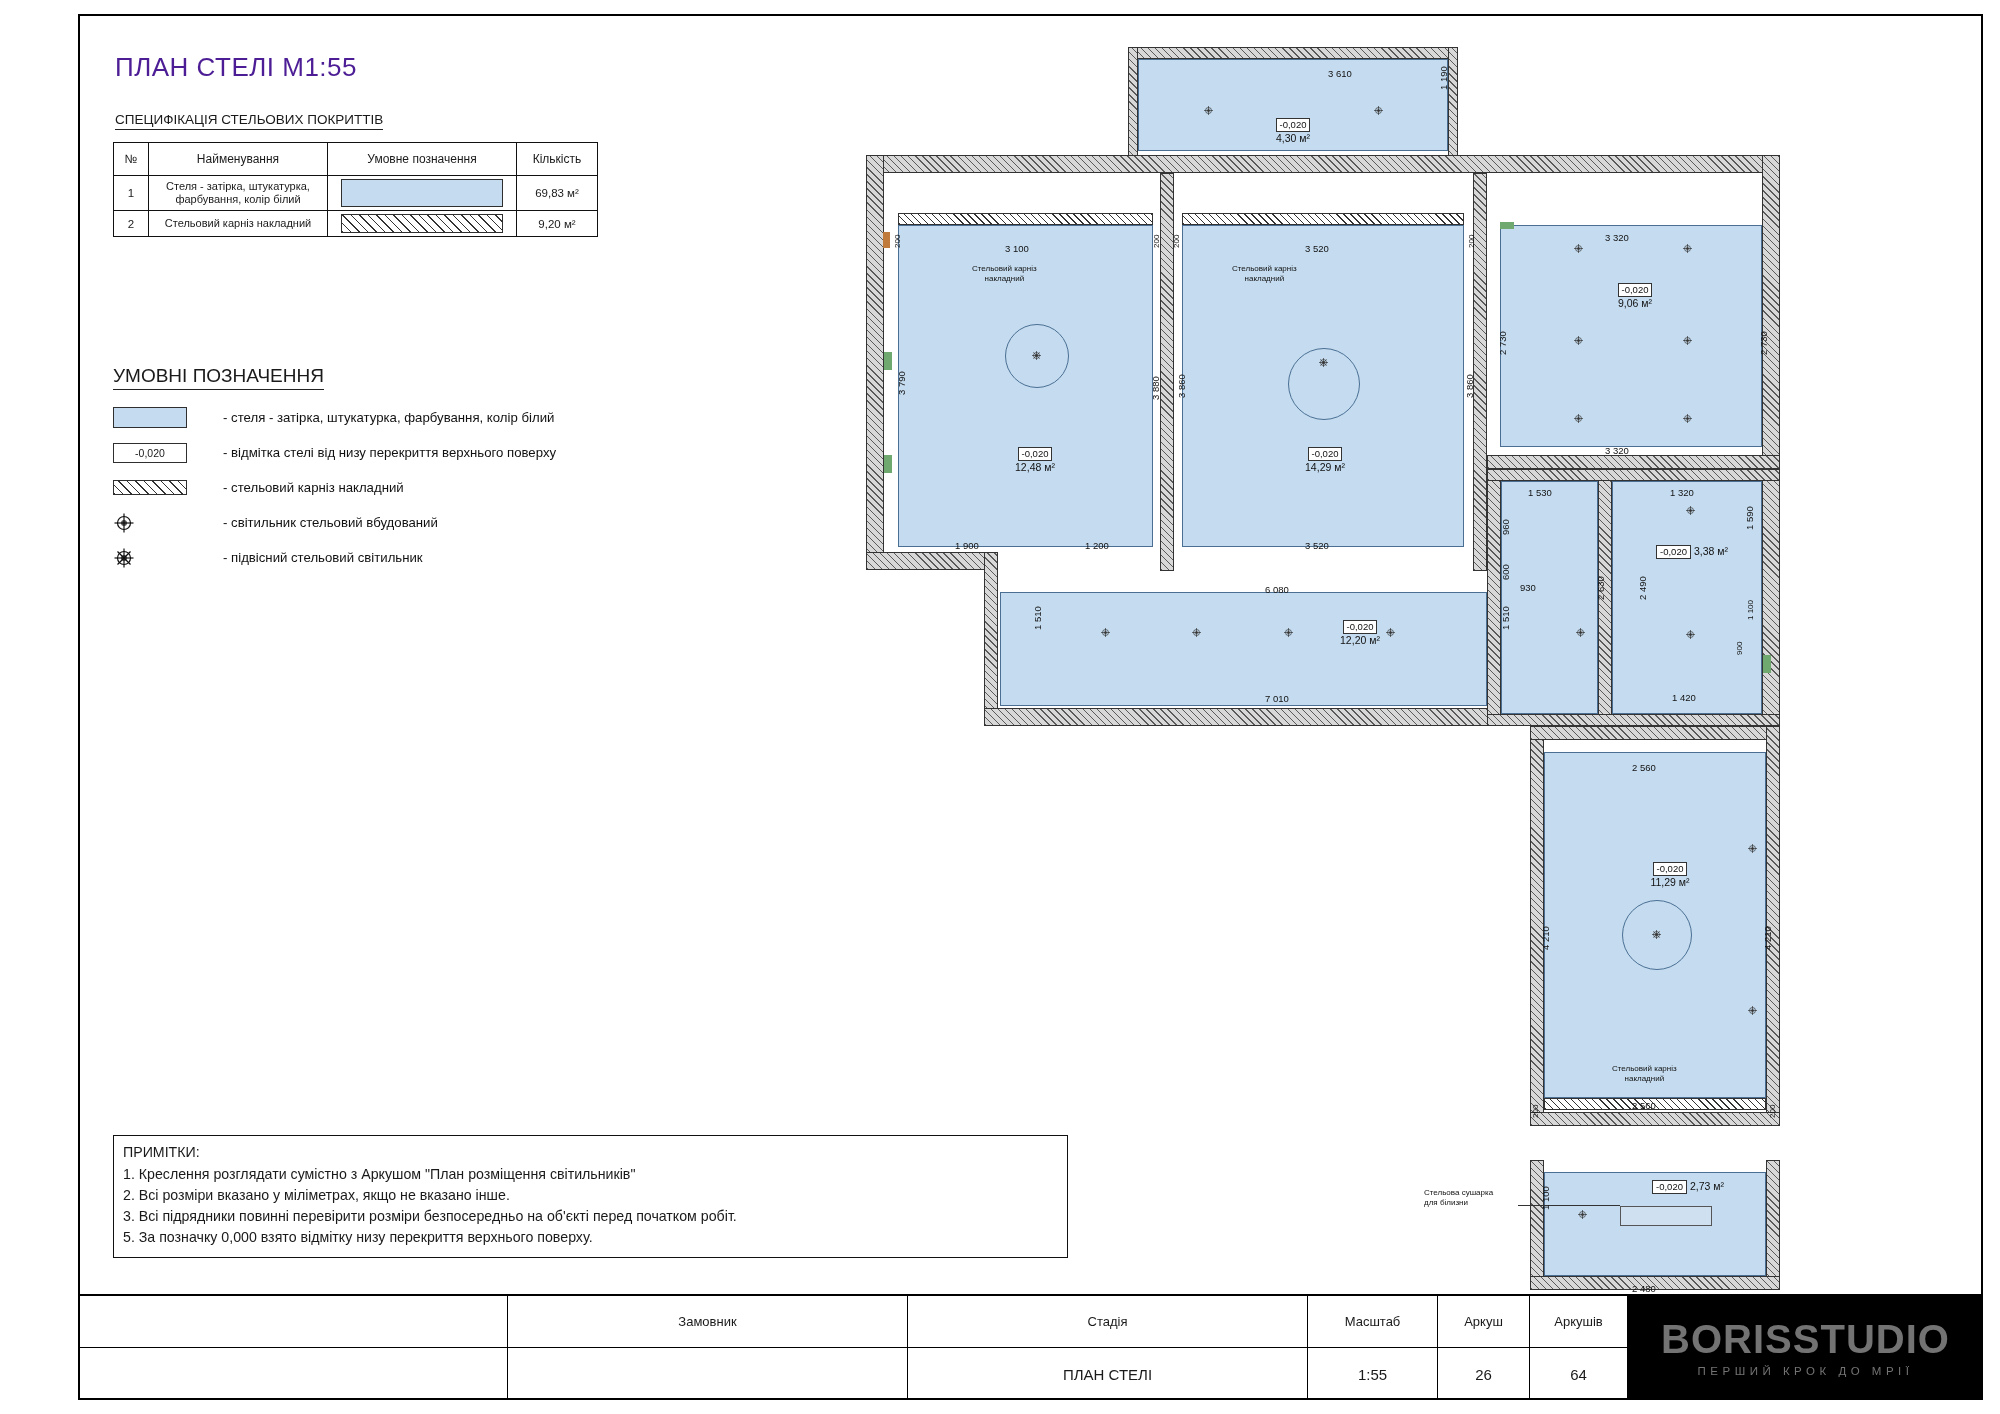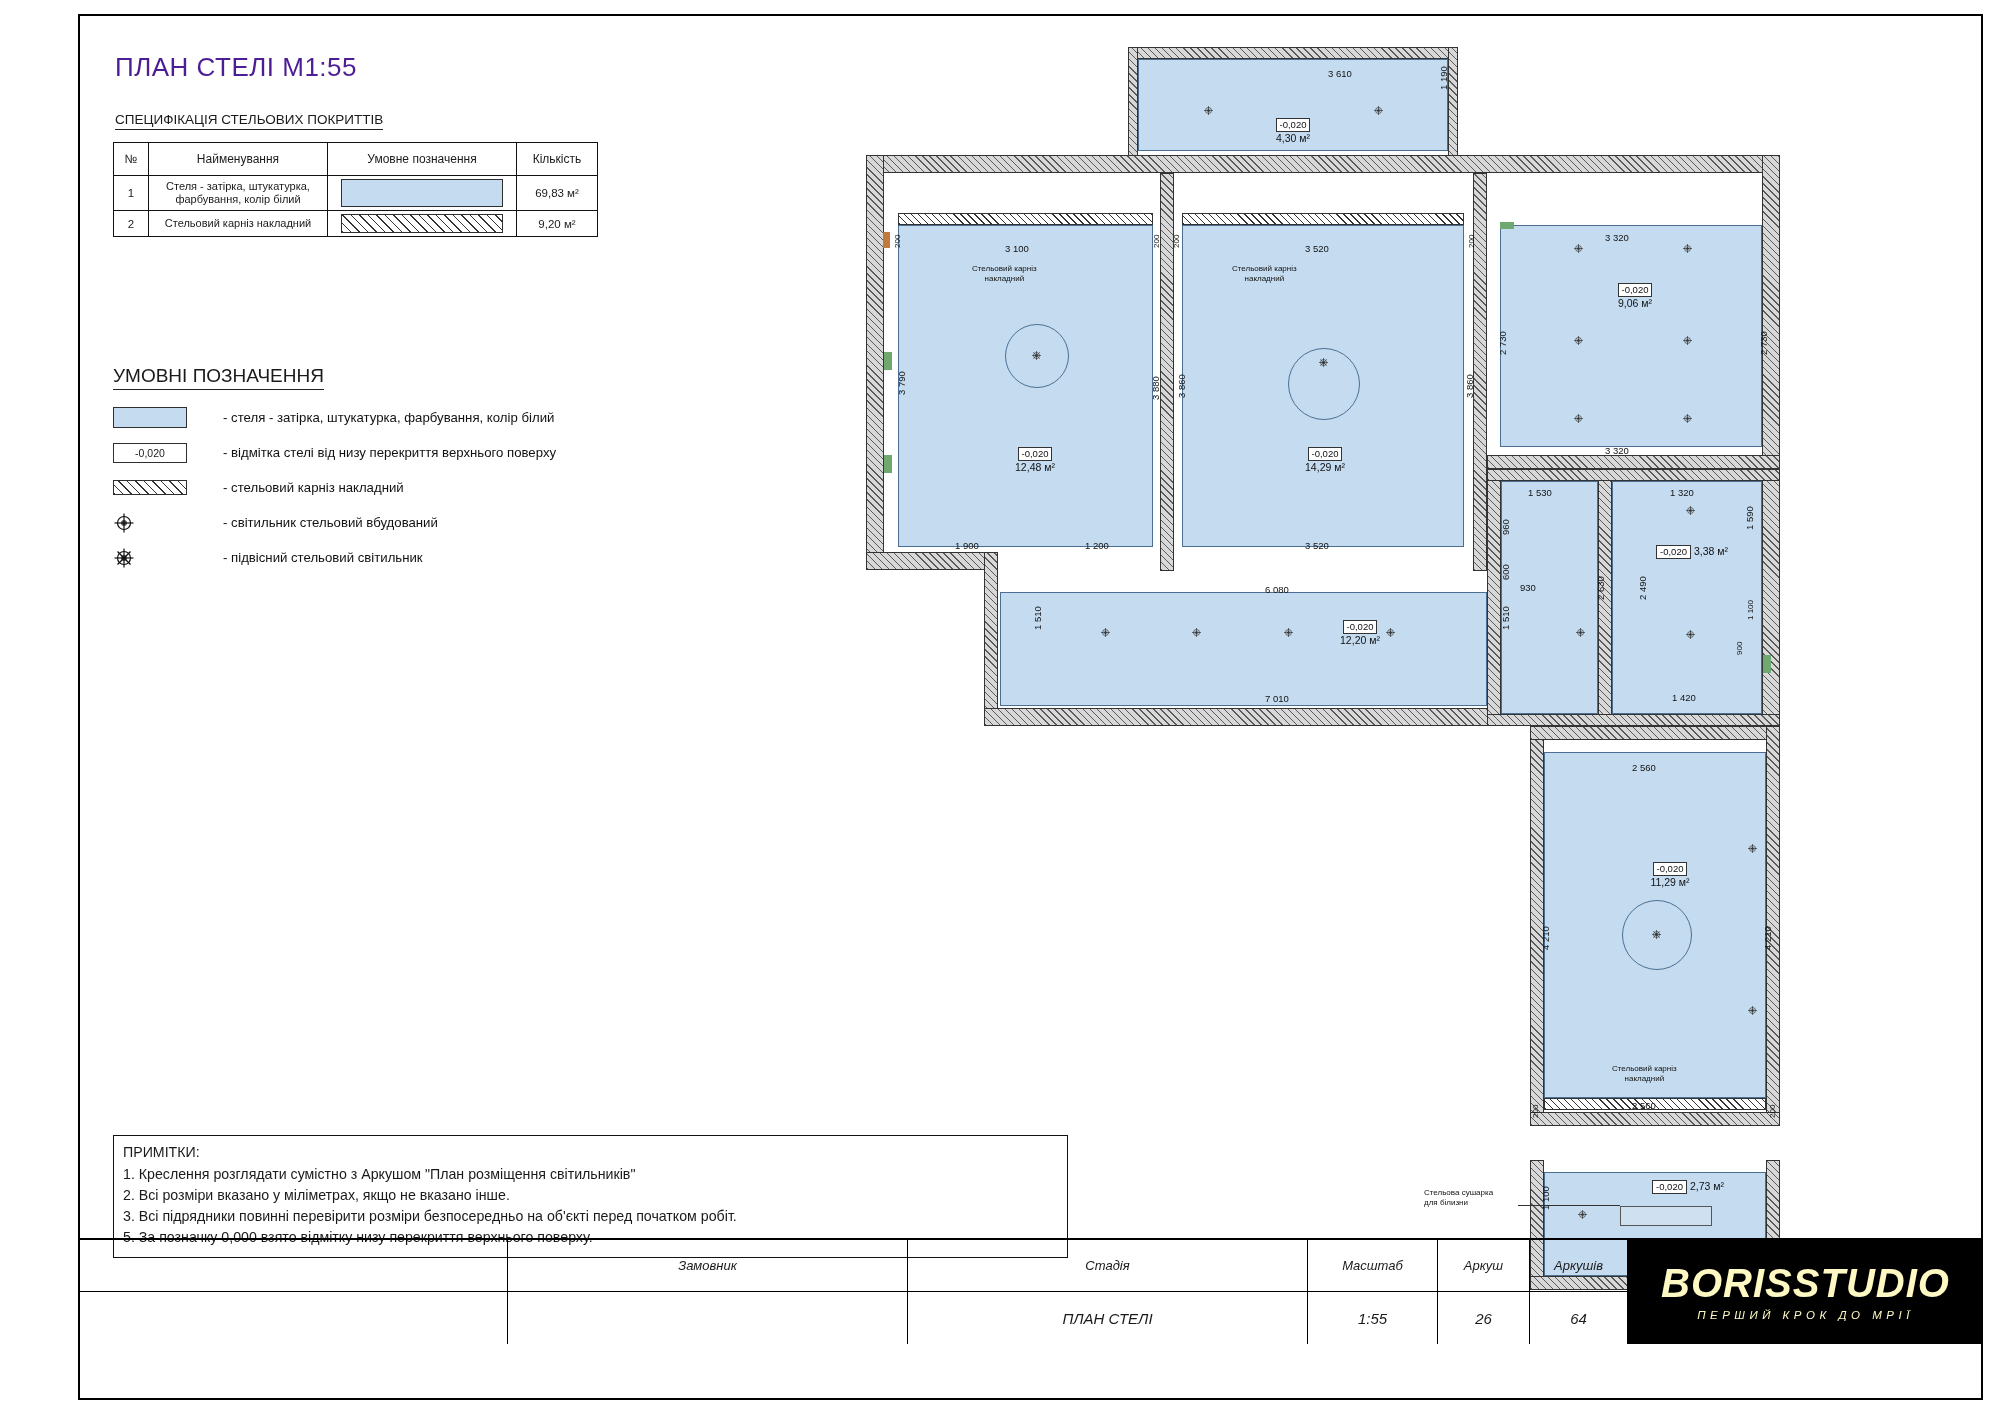--- a/index.html
+++ b/index.html
@@ -132,25 +132,24 @@
     border: 1.2px solid #111;
     padding: 6px 9px 9px 9px;
     box-sizing: border-box;
     font-size: 14.2px;
     line-height: 21px;
   }
   .notes .nh { margin-bottom: 1px; }
   
   .titleblock {
     position: absolute;
-    left: 78px; top: 1238px;
+    left: 78px; top: 1294px;
     width: 1905px; height: 106px;
     border-top: 2px solid #000;
     box-sizing: border-box;
-    font-style: italic;
   }
   .tb-grid {
     position: absolute; left: 0; top: 0;
     width: 100%; height: 100%;
     display: flex;
   }
   .tb-cell {
     border-right: 1.5px solid #000;
     box-sizing: border-box;
     position: relative;
@@ -168,21 +167,21 @@
   .tb-top { border-bottom: 1.5px solid #000; }
   .tb-cell.c1 { width: 430px; }
   .tb-cell.c2 { width: 400px; }
   .tb-cell.c3 { width: 400px; }
   .tb-cell.c4 { width: 130px; }
   .tb-cell.c5 { width: 92px; }
   .tb-cell.c6 { width: 98px; }
   .tb-logo {
     flex: 1;
     background: #000;
-    color: #fef9c3;
+    color: #737373;
     display: flex;
     flex-direction: column;
     align-items: center;
     justify-content: center;
     border-right: none;
   }
   .tb-logo .bs {
     font-size: 40px;
     font-weight: 700;
     letter-spacing: 1px;

